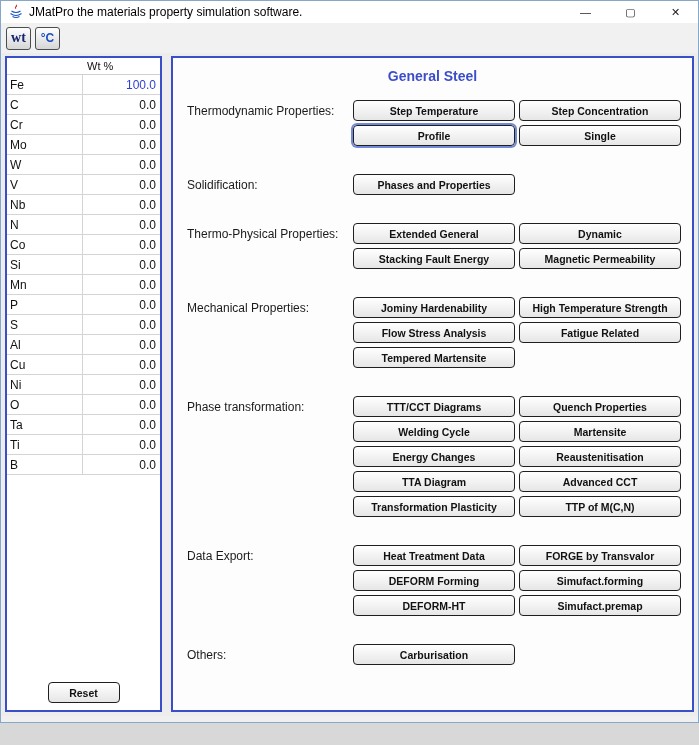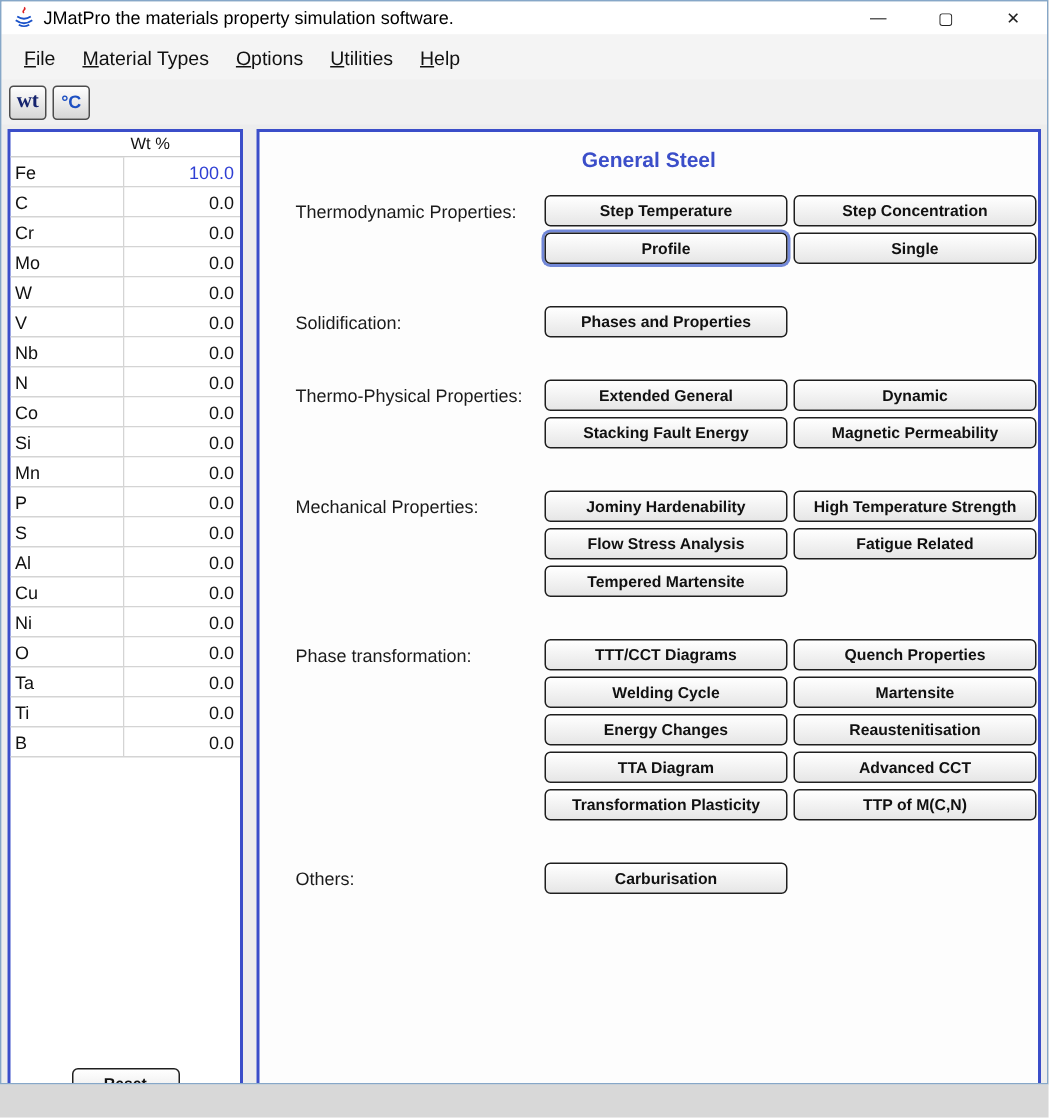--- a/index.html
+++ b/index.html
@@ -43,21 +43,21 @@
   .comp-el { width:76px; border-right:1px solid #d4d4d4; padding:3px 0 0 3px; color:#111; }
   .comp-val { flex:1; text-align:right; padding:3px 4px 0 0; color:#111; background:#fff; }
   .comp-val.hl { color:#2f3fd3; }
   .comp-filler { flex:1; }
   .reset-row { display:flex; justify-content:center; padding:0 0 7px 0; }
   
   .right-panel { flex:1; border:2px solid var(--accent); background:#fdfdfd;
                  padding:8px 0 0 0; overflow:hidden; }
   .panel-title { text-align:center; color:var(--accent); font-weight:bold;
                  font-size:14px; margin:2px 0 16px 0; }
-  .sections { padding-left:24px; }
+  .sections { padding-left:14px; }
   .section { display:flex; margin-bottom:28px; }
   .section-label { width:166px; font-size:12px; color:#1b1b1b; padding-top:4px; }
   .btn-grid { display:grid; grid-template-columns:162px 162px; gap:4px; align-content:start; }
   
   .jbtn { height:21px; border:1px solid #1f1f1f; border-radius:4px;
           background:linear-gradient(#ffffff,#e6e6e6);
           font-family:"Liberation Sans", sans-serif;
           font-size:10.5px; font-weight:bold; color:#111;
           white-space:nowrap; overflow:hidden; padding:0 2px; cursor:default; }
   .jbtn.focused { box-shadow:0 0 0 2px #7288d8; }
@@ -78,27 +78,20 @@
       </svg>
     </span>
     <span class="title">JMatPro the materials property simulation software.</span>
     <div class="win-controls">
       <div class="win-btn">—</div>
       <div class="win-btn">▢</div>
       <div class="win-btn close">✕</div>
     </div>
   </div>
 
-  <div class="menubar">
-      <div class="menu-item"><u>F</u>ile</div>
-      <div class="menu-item"><u>M</u>aterial Types</div>
-      <div class="menu-item"><u>O</u>ptions</div>
-      <div class="menu-item"><u>U</u>tilities</div>
-      <div class="menu-item"><u>H</u>elp</div>
-    </div>
 
   <div class="toolbar">
     <div class="tool-btn wt">wt</div>
     <div class="tool-btn celsius">°C</div>
   </div>
 
   <div class="main">
 
     <div class="comp-panel">
       <div class="comp-header">
@@ -238,20 +231,31 @@
               <button class="jbtn">Martensite</button>
               <button class="jbtn">Energy Changes</button>
               <button class="jbtn">Reaustenitisation</button>
               <button class="jbtn">TTA Diagram</button>
               <button class="jbtn">Advanced CCT</button>
               <button class="jbtn">Transformation Plasticity</button>
               <button class="jbtn">TTP of M(C,N)</button>
             </div>
           </div>
           <div class="section">
+            <div class="section-label">Data Export:</div>
+            <div class="btn-grid">
+              <button class="jbtn">Heat Treatment Data</button>
+              <button class="jbtn">FORGE by Transvalor</button>
+              <button class="jbtn">DEFORM Forming</button>
+              <button class="jbtn">Simufact.forming</button>
+              <button class="jbtn">DEFORM-HT</button>
+              <button class="jbtn">Simufact.premap</button>
+            </div>
+          </div>
+          <div class="section">
             <div class="section-label">Others:</div>
             <div class="btn-grid">
               <button class="jbtn">Carburisation</button>
             </div>
           </div>
         </div>
     </div>
 
   </div>
 </div>

